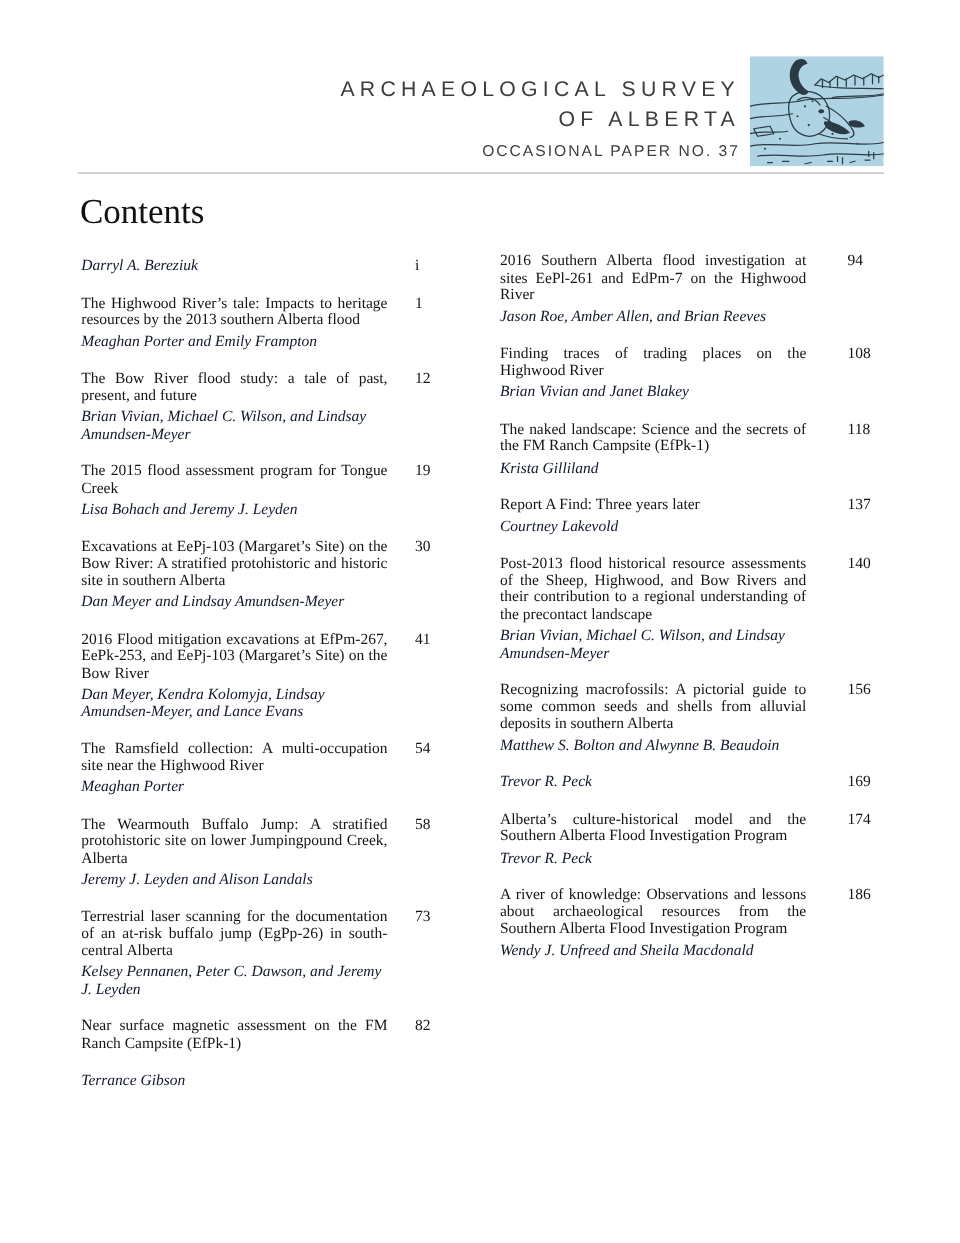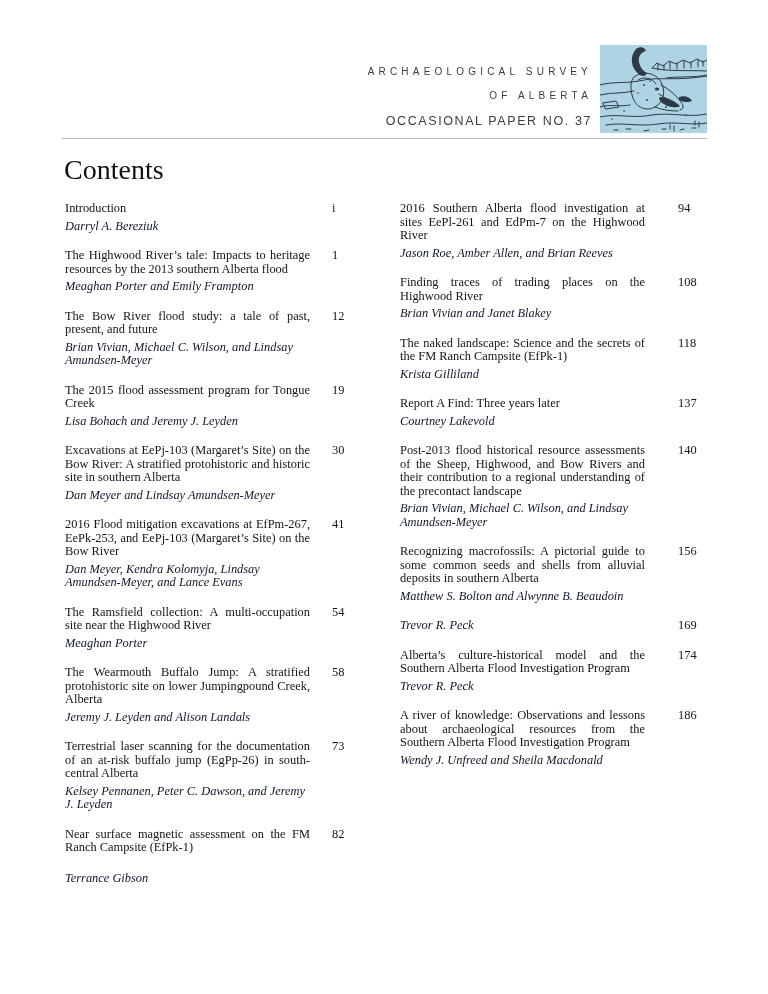--- a/index.html
+++ b/index.html
@@ -9,21 +9,21 @@
     -webkit-font-smoothing:antialiased;
   }
   .page { position:absolute; inset:0; overflow:hidden; }
 
   
   .masthead {
     position:absolute; top:60px; right:176px; text-align:right;
     font-family:"Liberation Sans", sans-serif; color:#3c3c3c;
   }
   .masthead .mast-line {
-    font-size:10px; letter-spacing:4.2px; line-height:24px; white-space:nowrap;
+    font-size:17px; letter-spacing:4.2px; line-height:24px; white-space:nowrap;
   }
   .masthead .mast-sub {
     margin-top:6px; font-size:12.5px; letter-spacing:1.6px; line-height:14px; white-space:nowrap;
   }
   .logo-box { position:absolute; left:600px; top:45px; width:107px; height:88px; }
   .logo-box svg { display:block; width:107px; height:88px; }
   .header-rule {
     position:absolute; left:62px; top:138px; width:645px; height:1px;
     background:#b8b8b8;
   }
@@ -110,21 +110,20 @@
       </g>
     </svg>
   </div>
 
   <div class="header-rule"></div>
 
   <div class="contents-heading">Contents</div>
 
   <div class="toc-col left" id="col-left">
   <div class="entry">
-    <span class="title">Introduction</span>
     <span class="page">i</span>
     <div class="authors">Darryl A. Bereziuk</div>
   </div>
 
   <div class="entry">
     <span class="title">The Highwood River’s tale: Impacts to heritage resources by the 2013 southern Alberta flood</span>
     <span class="page">1</span>
     <div class="authors">Meaghan Porter and Emily Frampton</div>
   </div>
 

